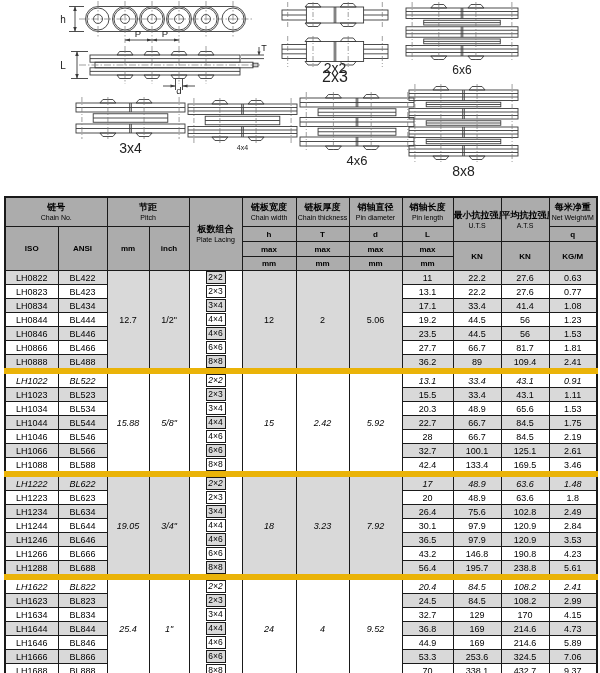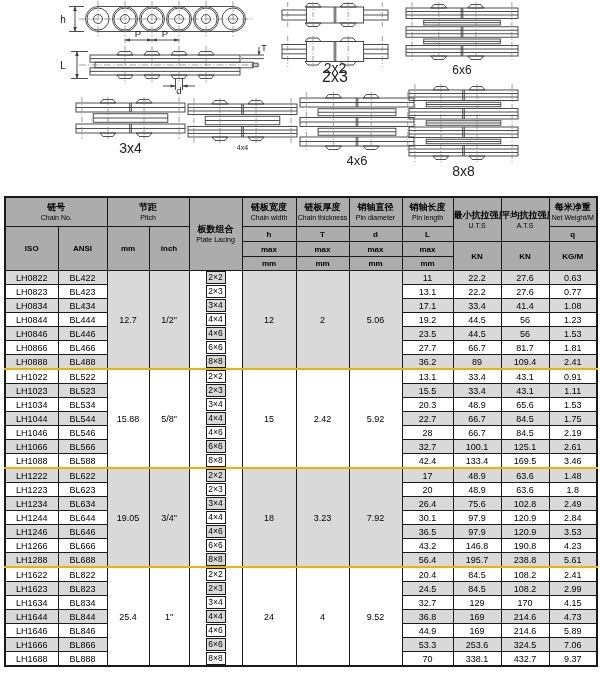--- a/index.html
+++ b/index.html
@@ -29,21 +29,21 @@
   .r1 th { height:28px; }
   .r2 th { height:14px; }
   .r3 th { height:14px; }
   .r4 th { height:13px; }
   .spec tbody td { height:13px; font-size:9px; background:#fff; }
   .spec tbody tr.stripe td { background:#d9d9d9; }
   .spec td.lacing-td { border-top:none; border-bottom:none; background:#fff; padding:0 16px; }
   .spec tbody tr.stripe td.lacing-td { background:#fff; }
   .lacing-box { border:1px solid #1a1a1a; height:11px; line-height:11px; font-size:8.5px; margin:0 auto; background:#fff; }
   .spec tbody tr.stripe .lacing-box { background:#d9d9d9; }
-  .spec tbody tr.group-start td { border-top:2px solid #eab308; }
+  .spec tbody tr.group-start td { border-top:6px solid #eab308;font-style:italic; }
 </style>
 </head>
 <body>
 
 <div class="page">
 
   <div class="diagrams">
 
     <div class="diagram" style="left:55px; top:0;">
       <svg width="215" height="95" viewBox="0 0 215 95" stroke="#3a3a3a" stroke-width="0.9" fill="none" font-family="Liberation Sans, sans-serif">

